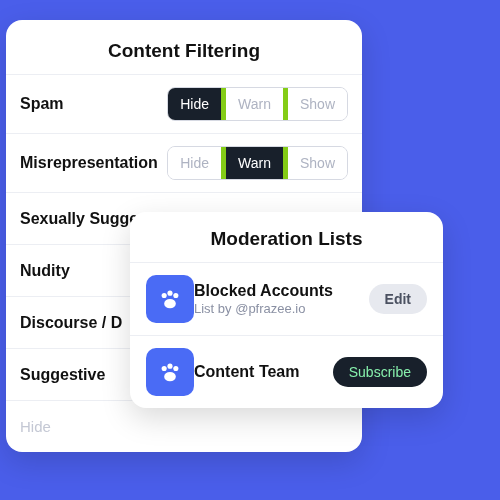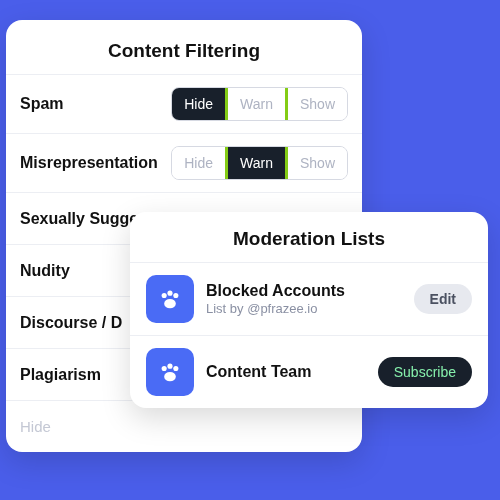--- a/index.html
+++ b/index.html
@@ -52,35 +52,34 @@
   }
   .seg-btn {
     background: #fff;
     border: none;
     padding: 0 12px;
     font-size: 14px;
     color: #aeb3c2;
     font-weight: 500;
     cursor: pointer;
   }
-  .seg-btn + .seg-btn { border-left: 3px solid #84cc16; }
+  .seg-btn + .seg-btn { border-left: 5px solid #84cc16; }
   .seg-btn.active { background: #18202b; color: #fff; }
   .trailing-text {
     font-size: 15px;
     color: #c4c8d4;
   }
   .card-mod {
     left: 130px; top: 212px;
-    width: 358px;
+    width: 313px;
     padding-top: 8px;
   }
   .mod-row {
     display: flex;
     align-items: center;
-    gap: 12px;
     padding: 12px 16px;
     border-top: 1px solid #eceef3;
   }
   .mod-icon {
     width: 48px; height: 48px;
     border-radius: 10px;
     background: #4a6bf5;
     display: flex;
     align-items: center;
     justify-content: center;
@@ -131,21 +130,21 @@
 
   <div class="row">
     <span class="row-label">Nudity</span>
   </div>
 
   <div class="row">
     <span class="row-label">Discourse / D</span>
   </div>
 
   <div class="row">
-    <span class="row-label">Plagiarism</span>
+    <span class="row-label">Suggestive</span>
   </div>
 
   <div class="row faded">
     <span class="trailing-text">Hide</span>
   </div>
 </div>
 
 <div class="card card-mod">
   <div class="card-title">Moderation Lists</div>
 

